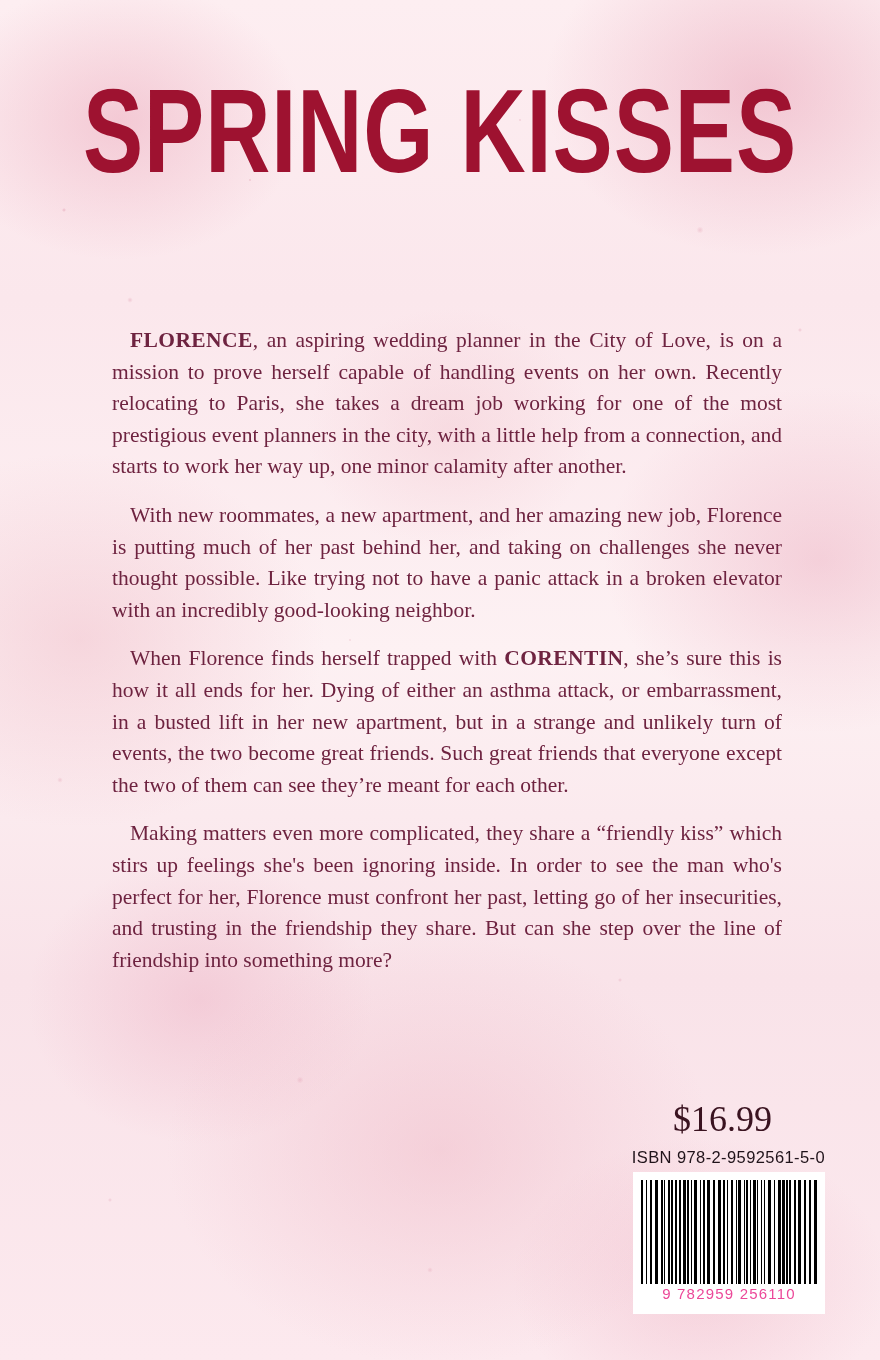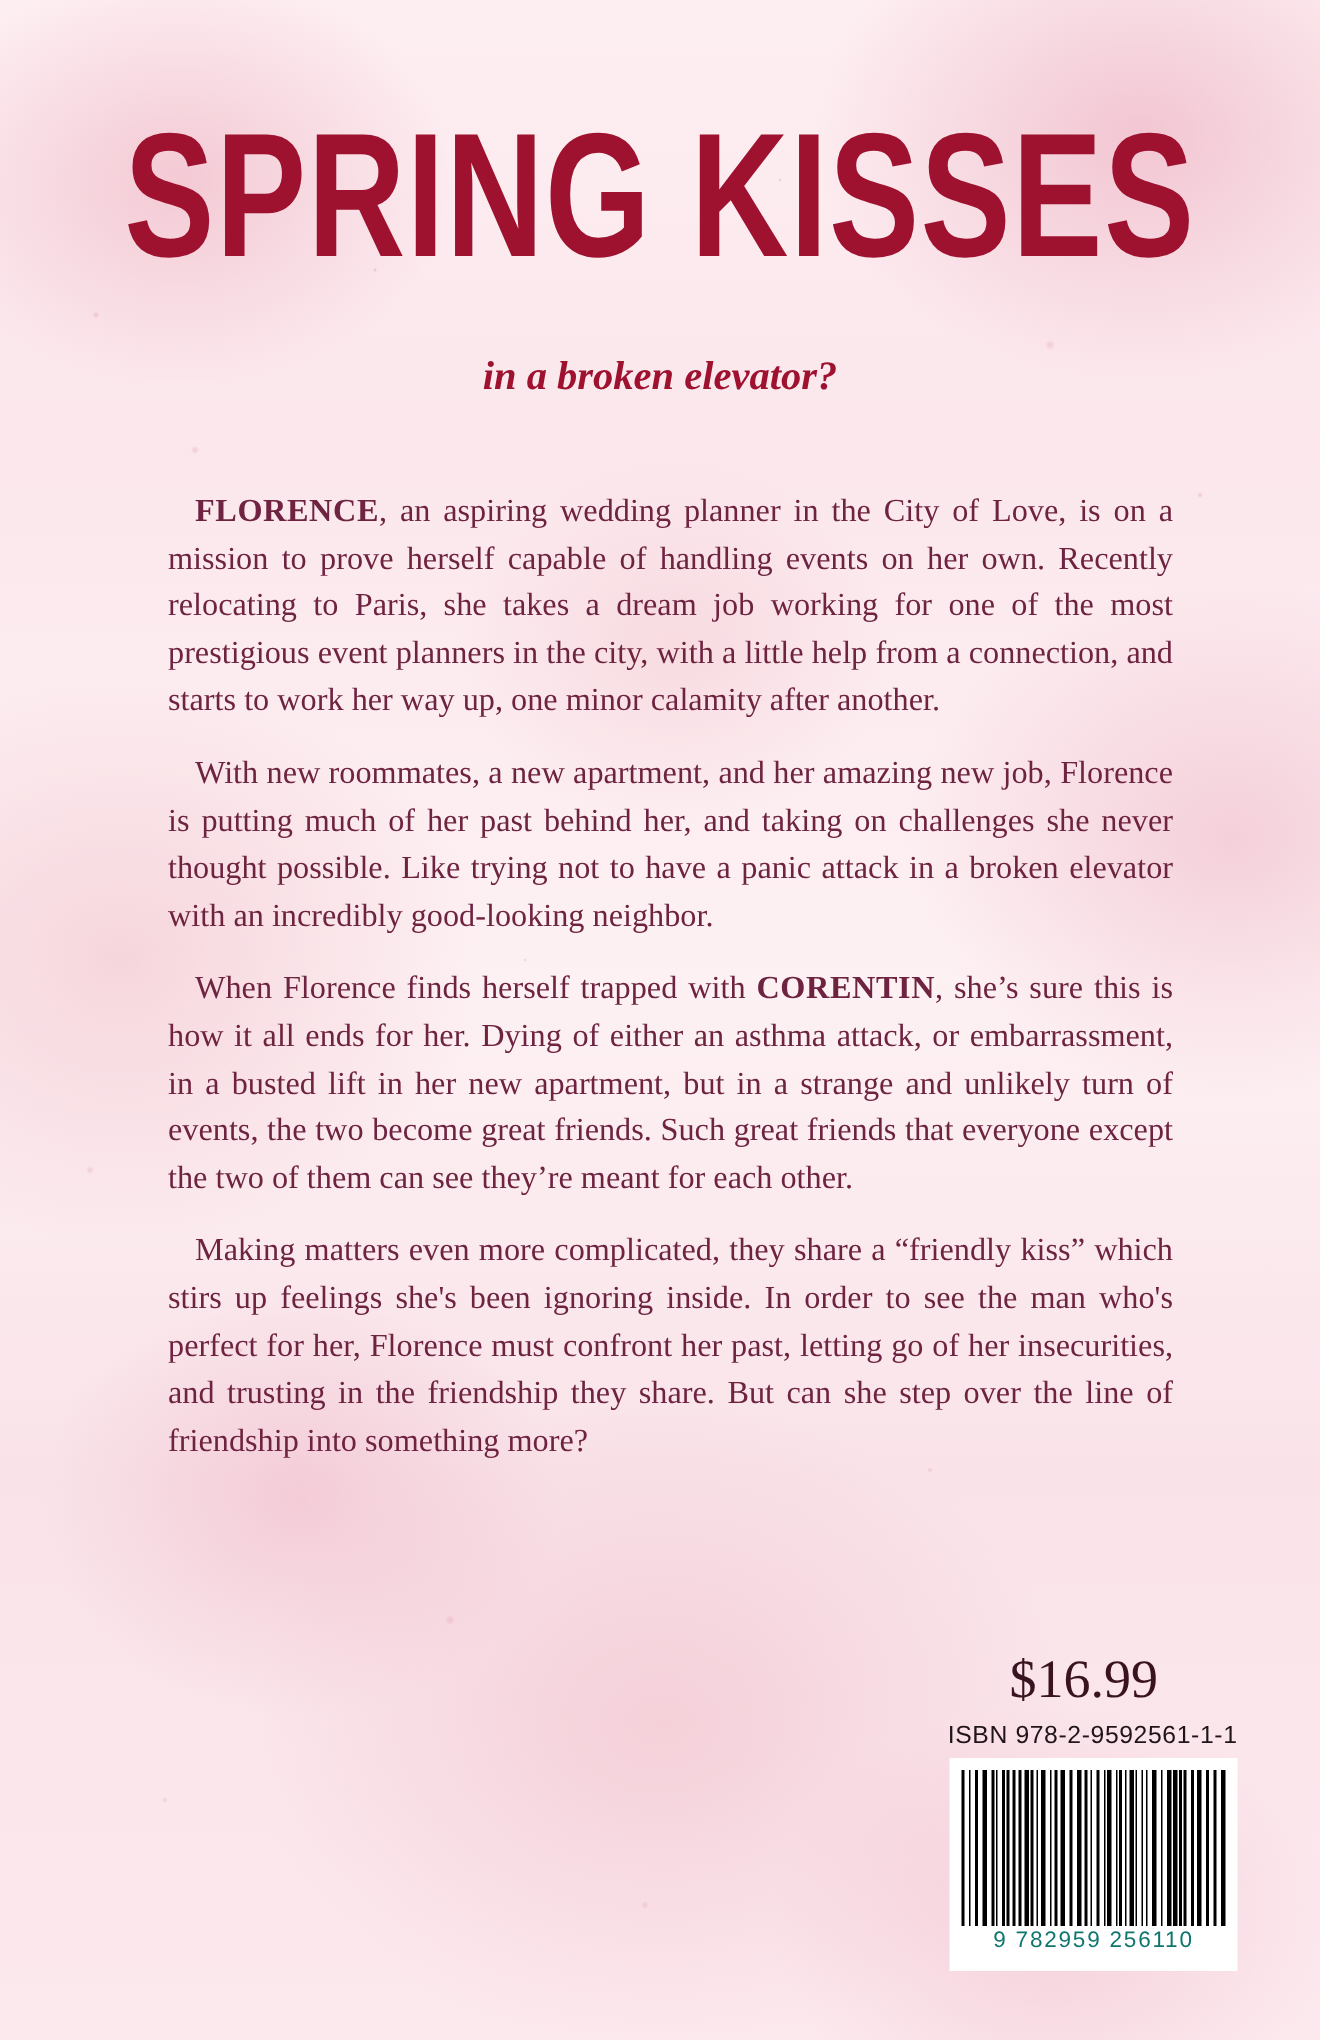--- a/index.html
+++ b/index.html
@@ -136,48 +136,47 @@
   .bars i {
     position: absolute;
     top: 0;
     bottom: 0;
     background: #000;
   }
   .barcode-digits {
     font-family: "Liberation Sans", sans-serif;
     font-size: 15px;
     letter-spacing: 1.2px;
-    color: #0f766e;
+    color: #ec4899;
     text-align: center;
     margin-top: 1px;
     white-space: nowrap;
   }
 </style>
 </head>
 <body>
 
 <div class="cover">
   <div class="speckles"></div>
 
   <div class="title">SPRING KISSES</div>
 
   <div class="tagline">
-    <div>in a broken elevator?</div>
   </div>
 
   <div class="blurb">
     <p><span class="caps">FLORENCE</span><span>, an aspiring wedding planner in the City of Love, is on a mission to prove herself capable of handling events on her own. Recently relocating to Paris, she takes a dream job working for one of the most prestigious event planners in the city, with a little help from a connection, and starts to work her way up, one minor calamity after another.</span></p>
     <p>With new roommates, a new apartment, and her amazing new job, Florence is putting much of her past behind her, and taking on challenges she never thought possible. Like trying not to have a panic attack in a broken elevator with an incredibly good-looking neighbor.</p>
     <p><span>When Florence finds herself trapped with </span><span class="caps">CORENTIN</span><span>, she’s sure this is how it all ends for her. Dying of either an asthma attack, or embarrassment, in a busted lift in her new apartment, but in a strange and unlikely turn of events, the two become great friends. Such great friends that everyone except the two of them can see they’re meant for each other.</span></p>
     <p>Making matters even more complicated, they share a “friendly kiss” which stirs up feelings she's been ignoring inside. In order to see the man who's perfect for her, Florence must confront her past, letting go of her insecurities, and trusting in the friendship they share. But can she step over the line of friendship into something more?</p>
   </div>
 
   <div class="price">$16.99</div>
 
-  <div class="isbn-text">ISBN 978-2-9592561-1-1</div>
+  <div class="isbn-text">ISBN 978-2-9592561-5-0</div>
 
   <div class="barcode-box">
     <div class="bars" id="bars">
         <i style="left: 0px; width: 2px;"></i>
         <i style="left: 5px; width: 1px;"></i>
         <i style="left: 9px; width: 2px;"></i>
         <i style="left: 14px; width: 3px;"></i>
         <i style="left: 20px; width: 2px;"></i>
         <i style="left: 23px; width: 1px;"></i>
         <i style="left: 27px; width: 2px;"></i>

